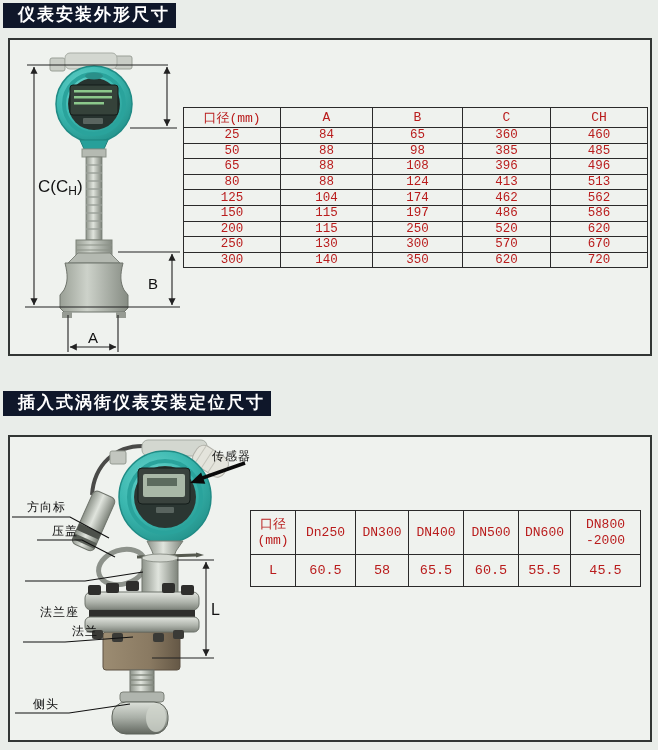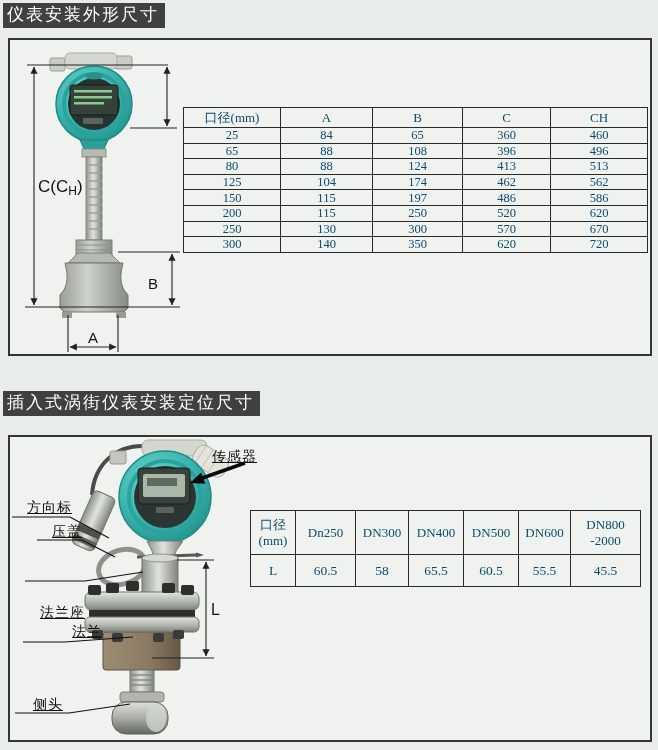--- a/index.html
+++ b/index.html
@@ -2,51 +2,51 @@
 <html><head>
 <meta charset="utf-8">
 <style>
   html,body{margin:0;padding:0;}
   body{
     width:658px;height:750px;position:relative;overflow:hidden;
     background:#e9ede9;
     font-family:"DejaVu Sans","Liberation Sans",sans-serif;
   }
   .title-bar{
-    position:absolute;left:3px;background:#404040;color:#fff;
-    font-size:17px;font-weight:normal;letter-spacing:2px;
-    line-height:1.25;padding:1px 6px 3px 4px;white-space:nowrap;
+    position:absolute;left:3px;background:#0f172a;color:#fff;
+    font-size:17px;font-weight:bold;letter-spacing:2px;
+    line-height:1.25;padding:1px 6px 3px 15px;white-space:nowrap;
   }
   #title1{top:3px;}
   #title2{top:391px;text-align:center;}
   .frame{
     position:absolute;left:8px;width:640px;
     border:2px solid #323634;background:#eff2ee;
   }
   #frame1{top:38px;height:314px;}
   #frame2{top:435px;height:303px;}
   .frame > svg{position:absolute;left:0;top:0;}
   .dim-table{
     position:absolute;border-collapse:collapse;table-layout:fixed;
-    font-family:Liberation Serif, serif;
-    color:#0c4a6e;background:transparent;
+    font-family:Liberation Mono, monospace;
+    color:#b91c1c;background:transparent;
   }
   .dim-table th,.dim-table td{
     border:1px solid #2a2a2a;text-align:center;vertical-align:middle;
     white-space:pre-line;font-weight:normal;padding:0;
   }
   #table1{left:173px;top:67px;width:464px;}
   #table1 th{height:19px;font-size:13px;}
   #table1 td{height:14.6px;font-size:12.5px;line-height:14px;margin-top:24px;}
   #table2{left:240px;top:73px;width:390px;}
   #table2 th{height:43px;font-size:13px;line-height:16px;}
   #table2 td{height:31px;font-size:13.5px;}
   .callout{
-    position:absolute;font-size:14px;color:#101010;
-    letter-spacing:1px;white-space:nowrap;text-decoration:underline;
+    position:absolute;font-size:12px;color:#101010;
+    letter-spacing:1px;white-space:nowrap;
   }
   .dimfont{font-family:"Liberation Sans","DejaVu Sans",sans-serif;}
 </style>
 </head>
 <body>
 
 <div class="title-bar" id="title1">仪表安装外形尺寸</div>
 
 <div class="frame" id="frame1">
   <svg width="640" height="314" viewBox="0 0 640 314">
@@ -158,20 +158,27 @@
       </thead>
       <tbody>
         <tr>
           <td>25</td>
           <td>84</td>
           <td>65</td>
           <td>360</td>
           <td>460</td>
         </tr>
         <tr>
+          <td>50</td>
+          <td>88</td>
+          <td>98</td>
+          <td>385</td>
+          <td>485</td>
+        </tr>
+        <tr>
           <td>65</td>
           <td>88</td>
           <td>108</td>
           <td>396</td>
           <td>496</td>
         </tr>
         <tr>
           <td>80</td>
           <td>88</td>
           <td>124</td>

